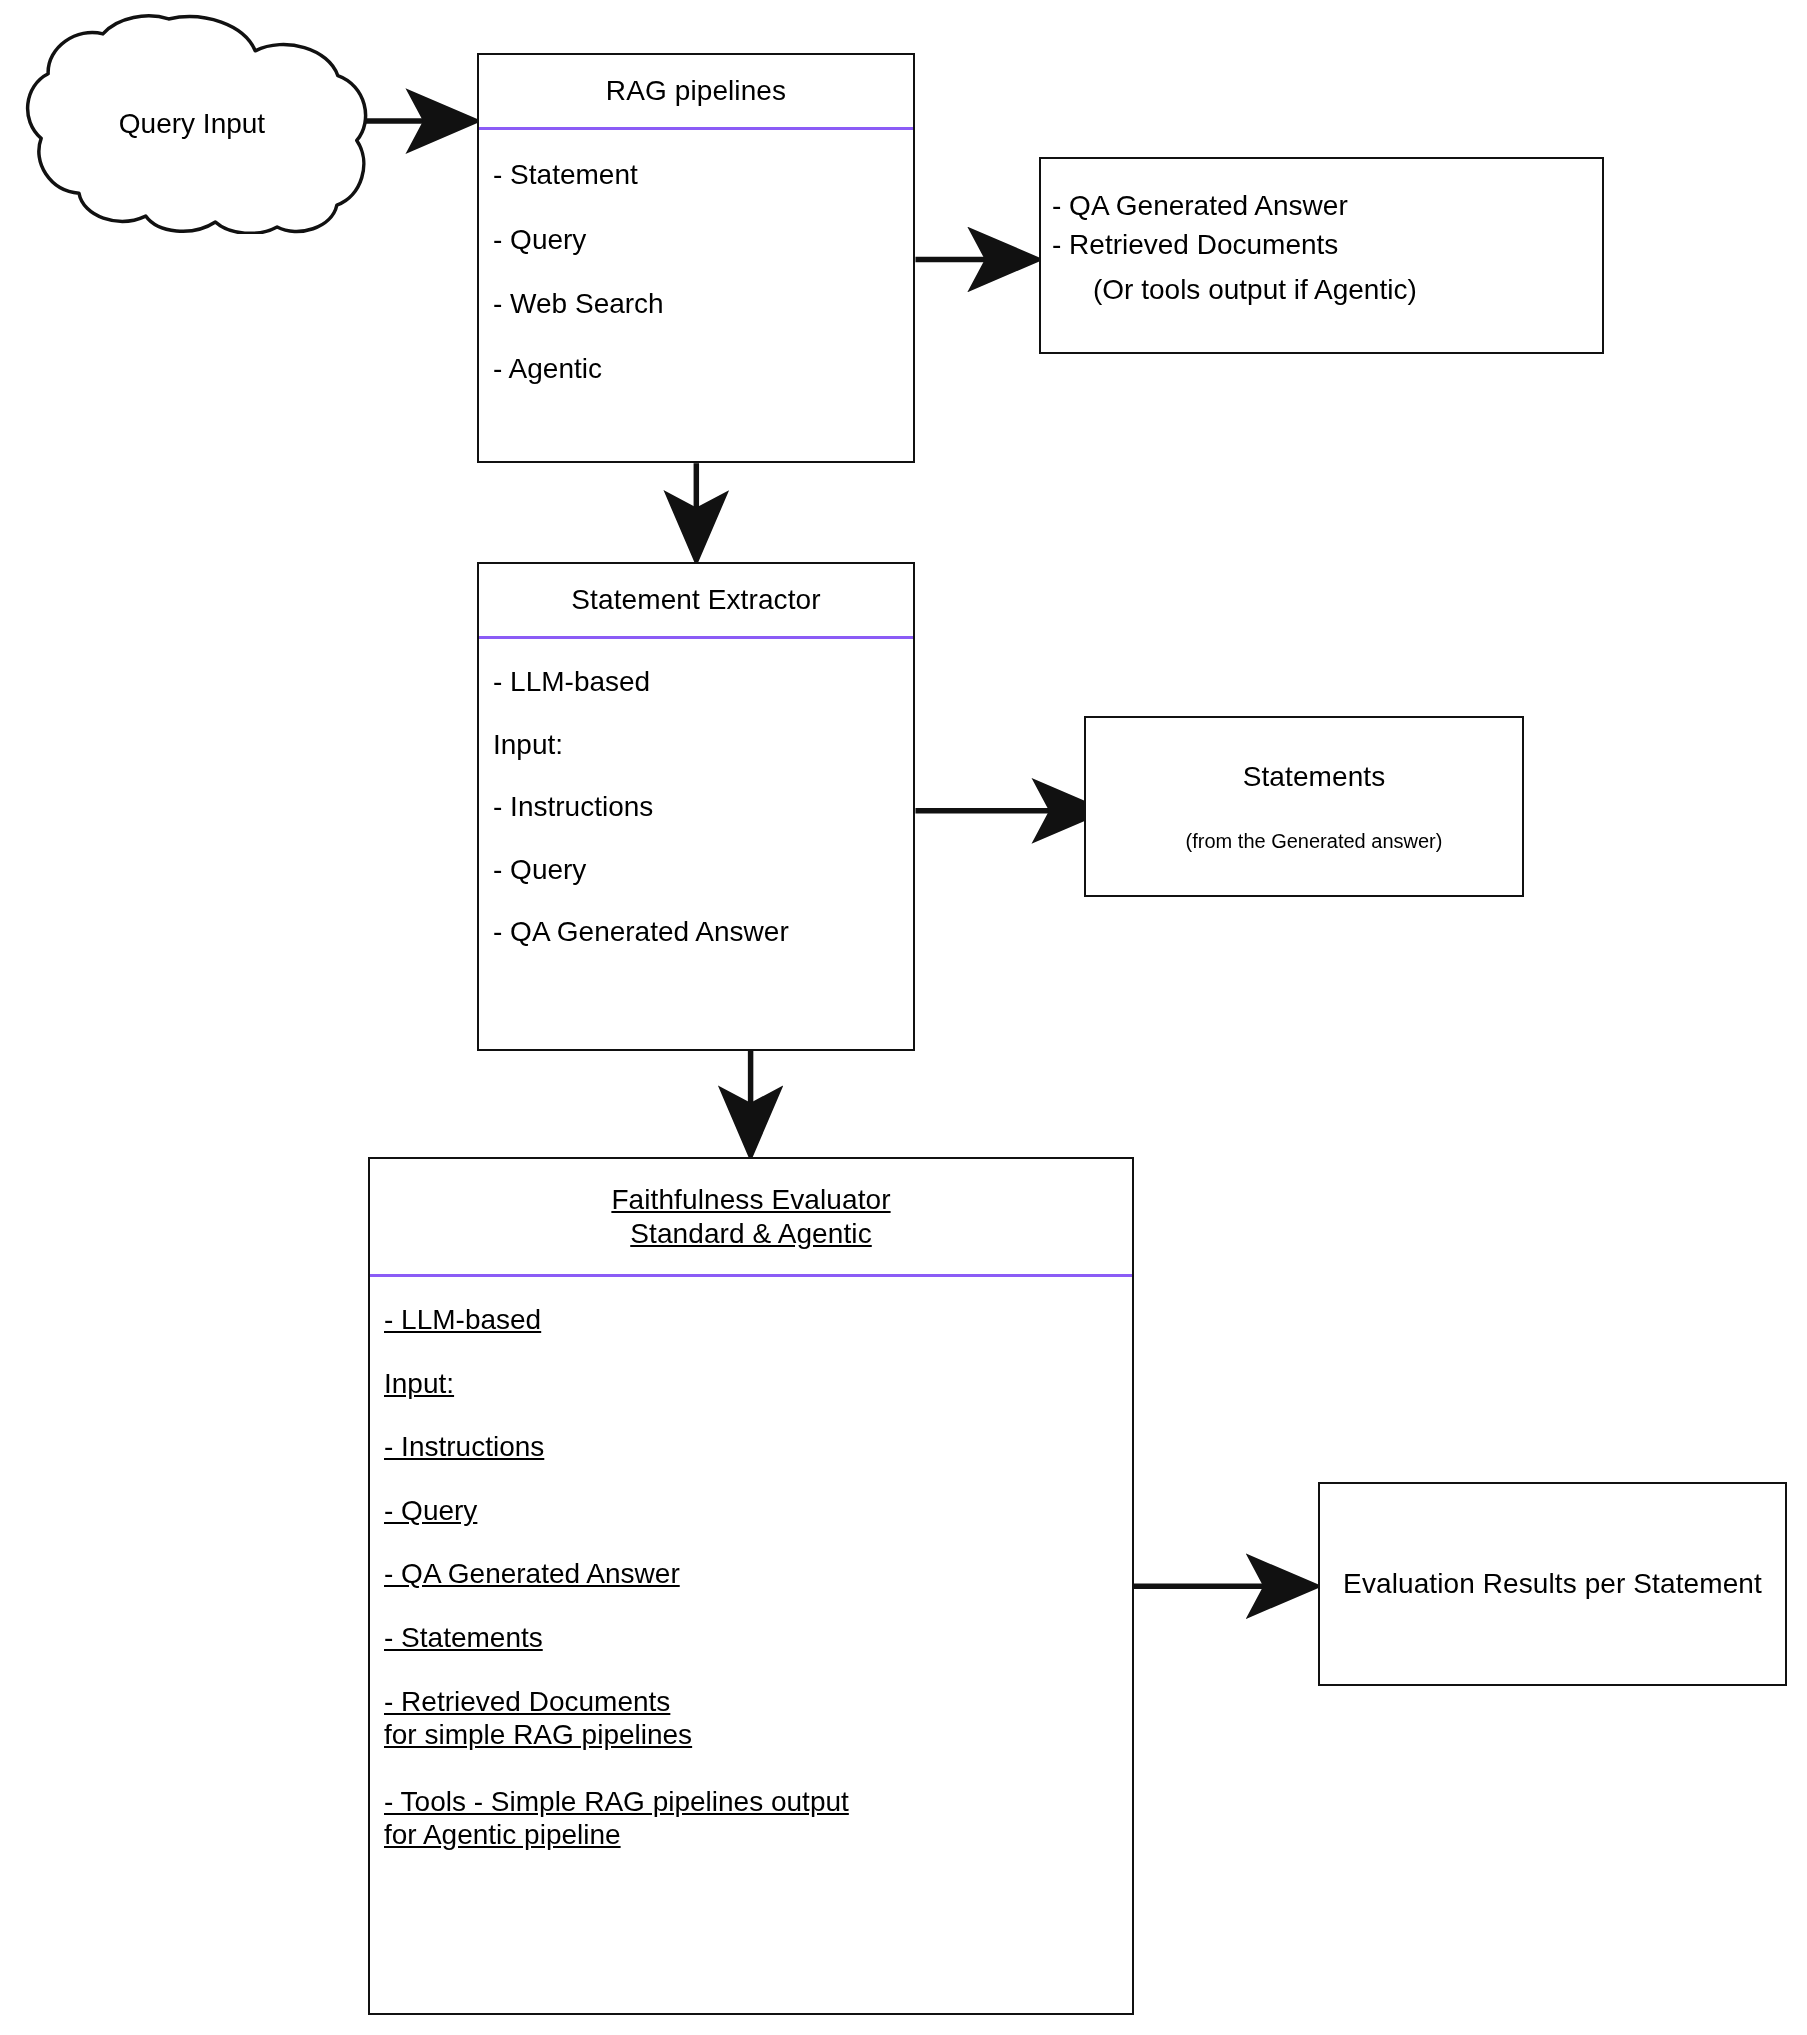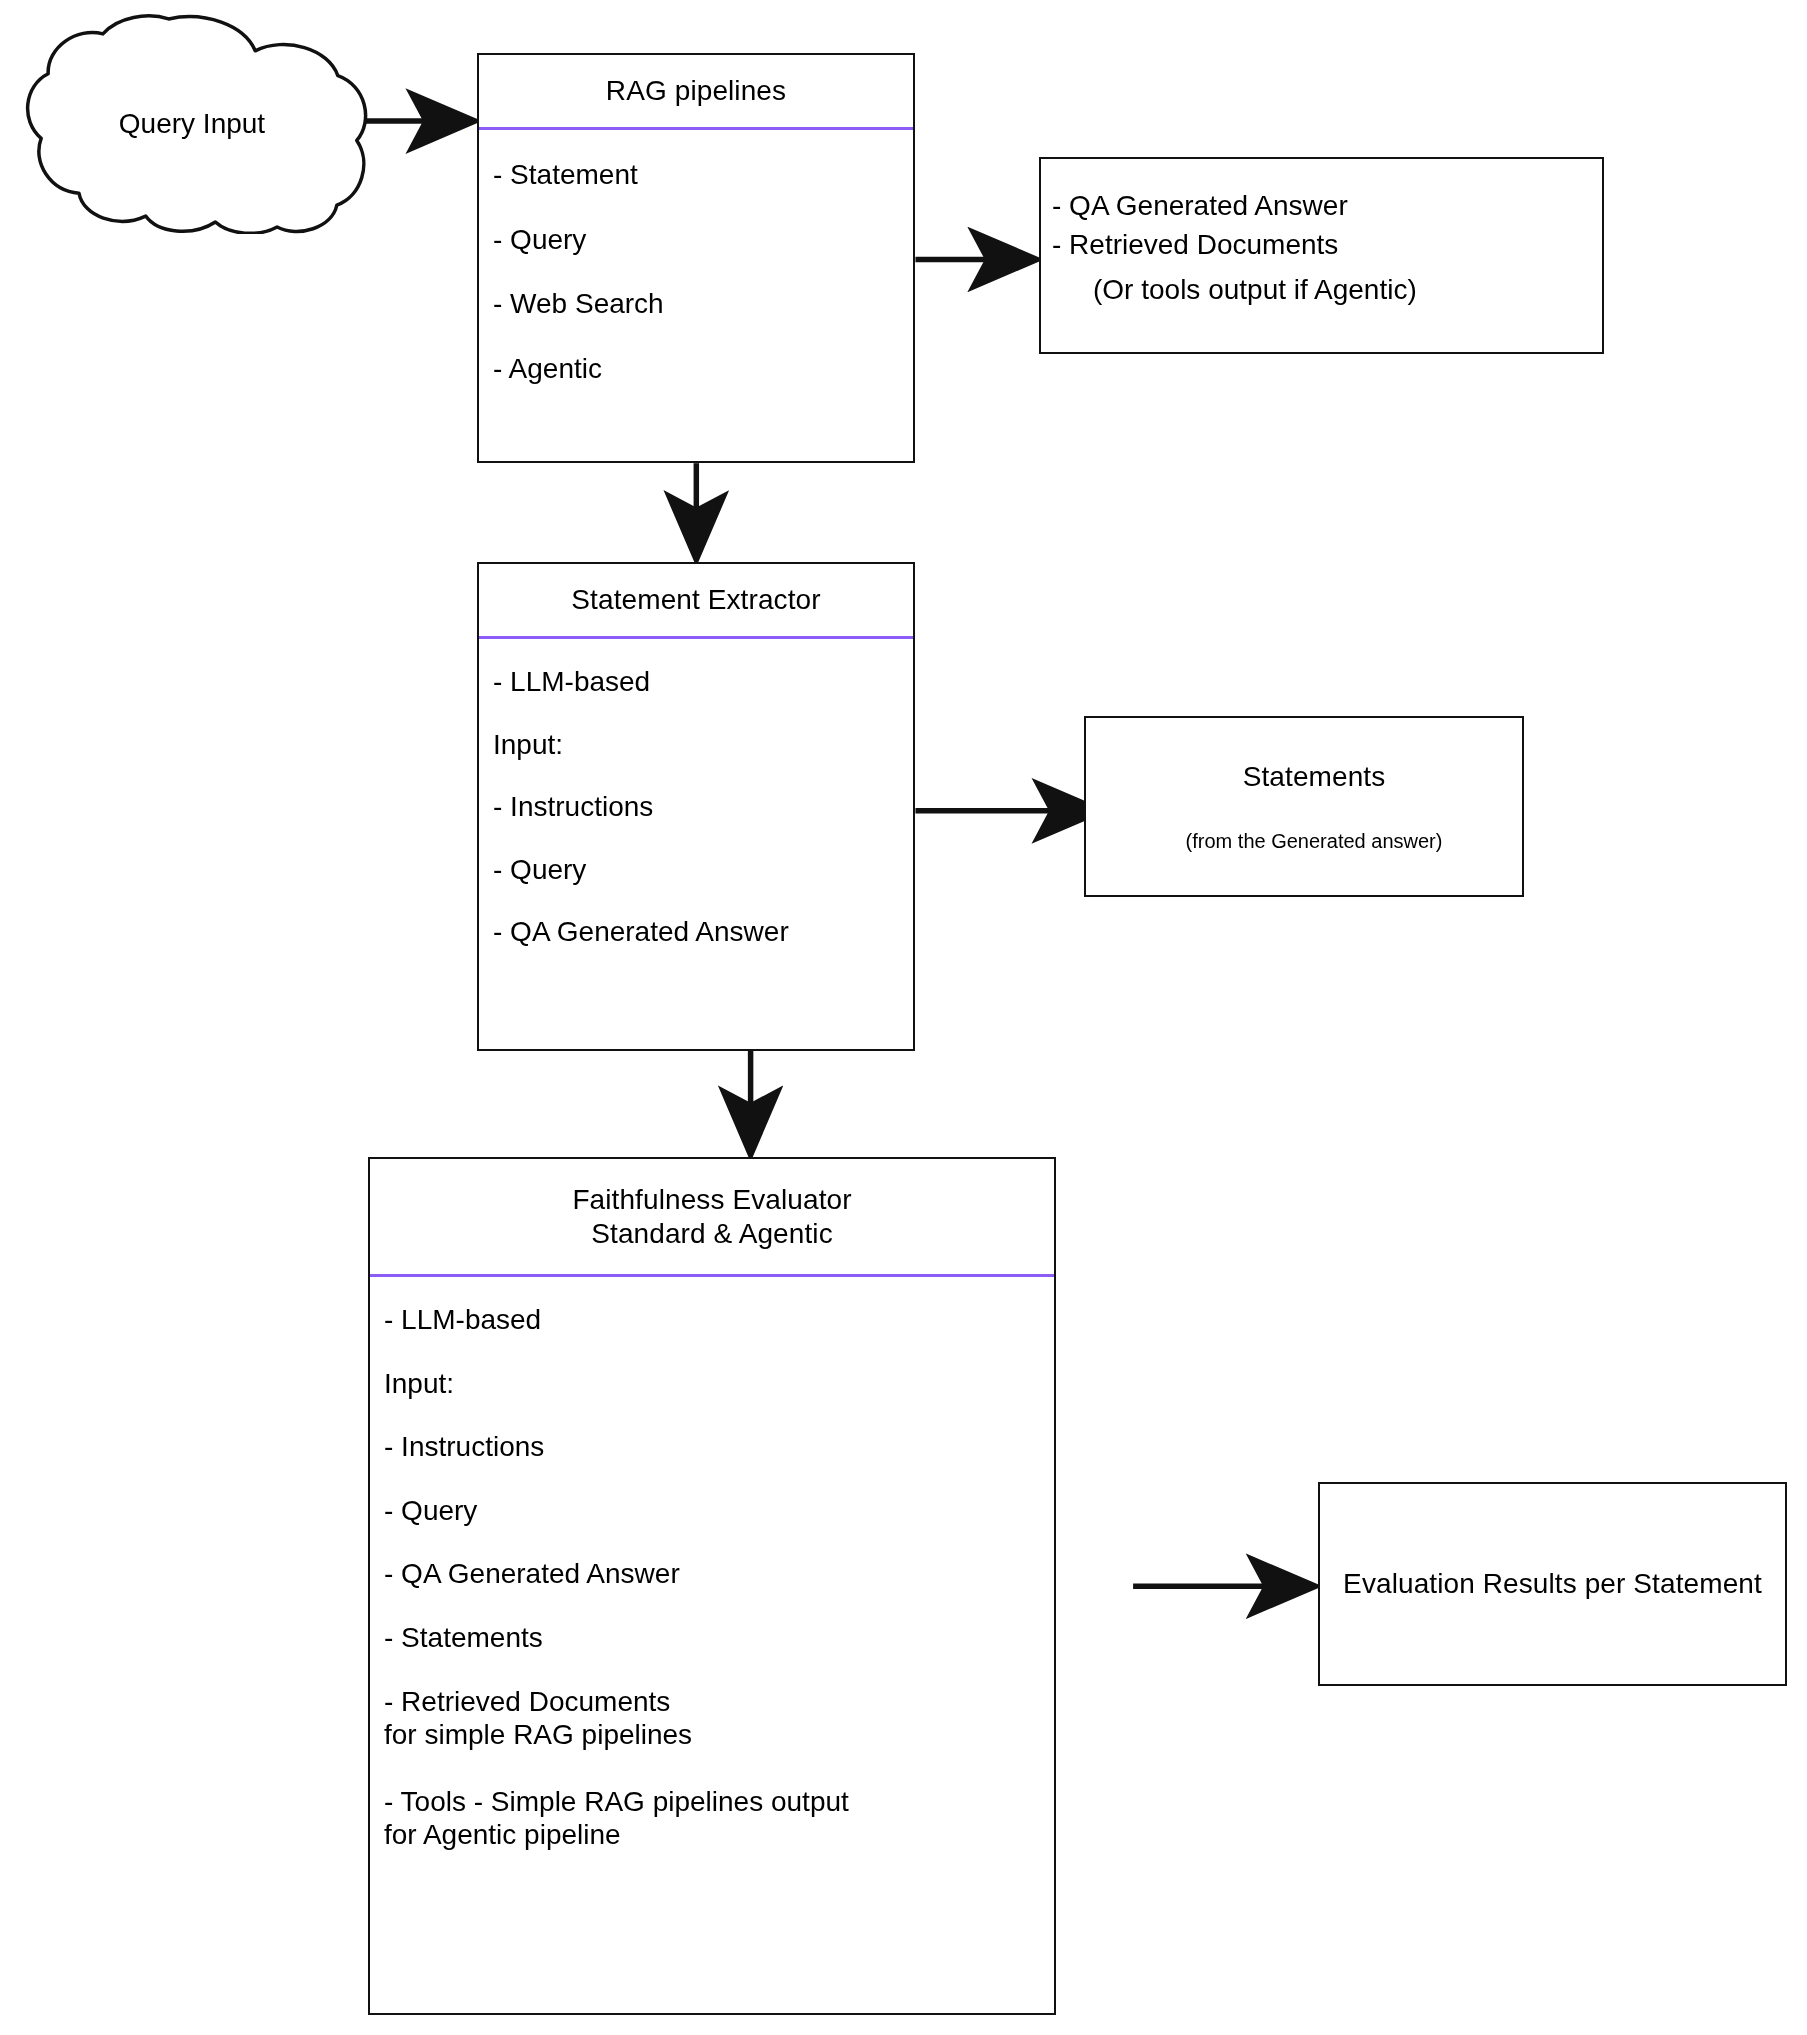--- a/index.html
+++ b/index.html
@@ -35,21 +35,21 @@
   #statement-extractor .hdr{height:75px;}
   #statement-extractor .body{padding:26px 0 0 14px;}
   #statement-extractor .li{margin-bottom:29px;}
 
   #statements{left:1084px;top:716px;width:440px;height:181px;
               display:flex;flex-direction:column;align-items:center;
               justify-content:center;padding-left:20px;}
   #statements .ttl{margin-bottom:37px;}
   #statements .sub{font-size:20px;}
 
-  #faithfulness-evaluator{left:368px;top:1157px;width:688px;height:858px;}
+  #faithfulness-evaluator{left:368px;top:1157px;width:766px;height:858px;text-decoration:underline;}
   #faithfulness-evaluator .hdr{height:118px;}
   #faithfulness-evaluator .body{padding:26px 0 0 14px;}
   #faithfulness-evaluator .li{margin-bottom:30px;}
   #faithfulness-evaluator .li.two{line-height:1.18;margin-bottom:34px;}
 
   #evaluation-results{left:1318px;top:1482px;width:469px;height:204px;
                       display:flex;align-items:center;justify-content:center;
                       text-align:center;}
   #evaluation-results .ttl{white-space:normal;line-height:1.22;}
 

